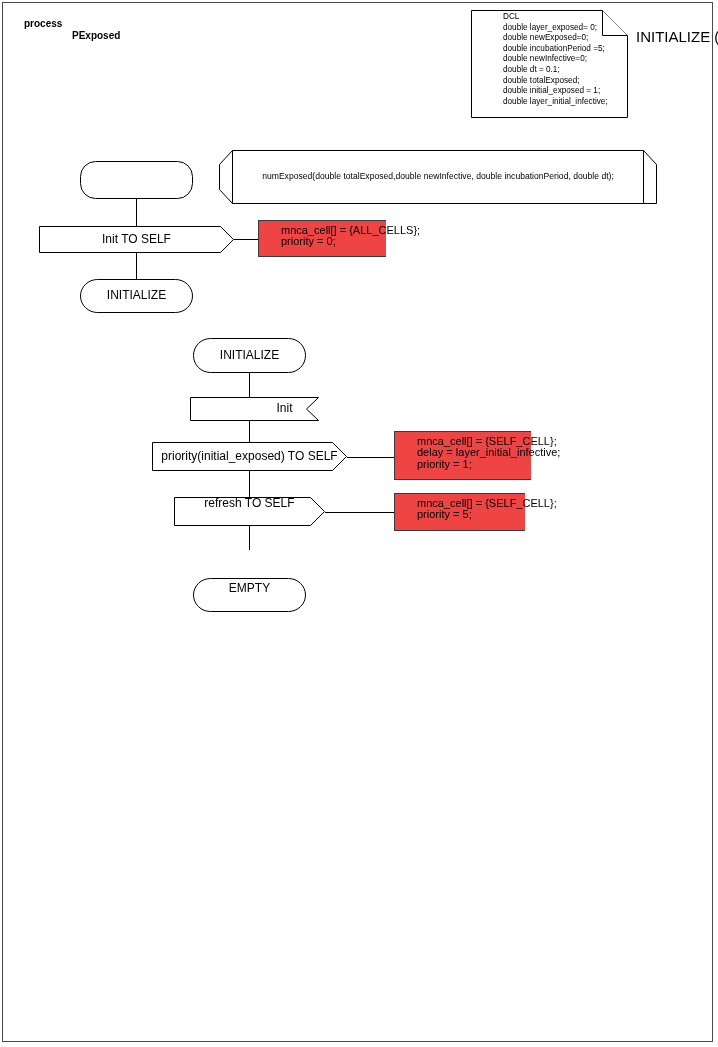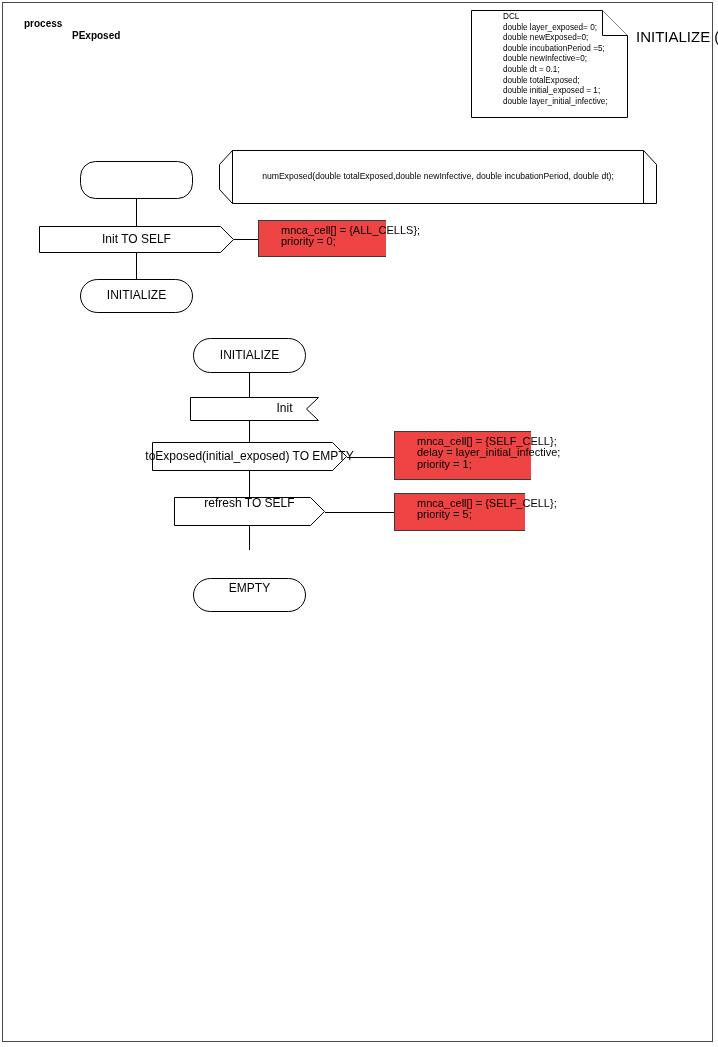--- a/index.html
+++ b/index.html
@@ -194,21 +194,21 @@
     </svg>
     <div class="lbl" style="padding-right:14px;margin-left:30px;">Init</div>
   </div>
 
   <div class="line vline" style="left:249px; top:421px; height:21px;"></div>
 
   <div class="node" style="left:152px; top:442px; width:195px; height:29px;">
     <svg width="195" height="29" viewBox="0 0 195 29">
       <path class="stroke" d="M0.5,0.5 L180.5,0.5 L194.5,14.5 L180.5,28.5 L0.5,28.5 Z"></path>
     </svg>
-    <div class="lbl" style="padding-right:10px;">toExposed(initial_exposed) TO EMPTY</div>
+    <div class="lbl" style="padding-right:10px;">priority(initial_exposed) TO SELF</div>
   </div>
 
   <div class="line hline" style="left:347px; top:457px; width:47px;"></div>
 
   <div class="comment" style="left:394px; top:431px; width:137px; height:49px;">mnca_cell[] = {SELF_CELL};
 delay = layer_initial_infective;
 priority = 1;</div>
 
   <div class="line vline" style="left:249px; top:471px; height:26px;"></div>
 

